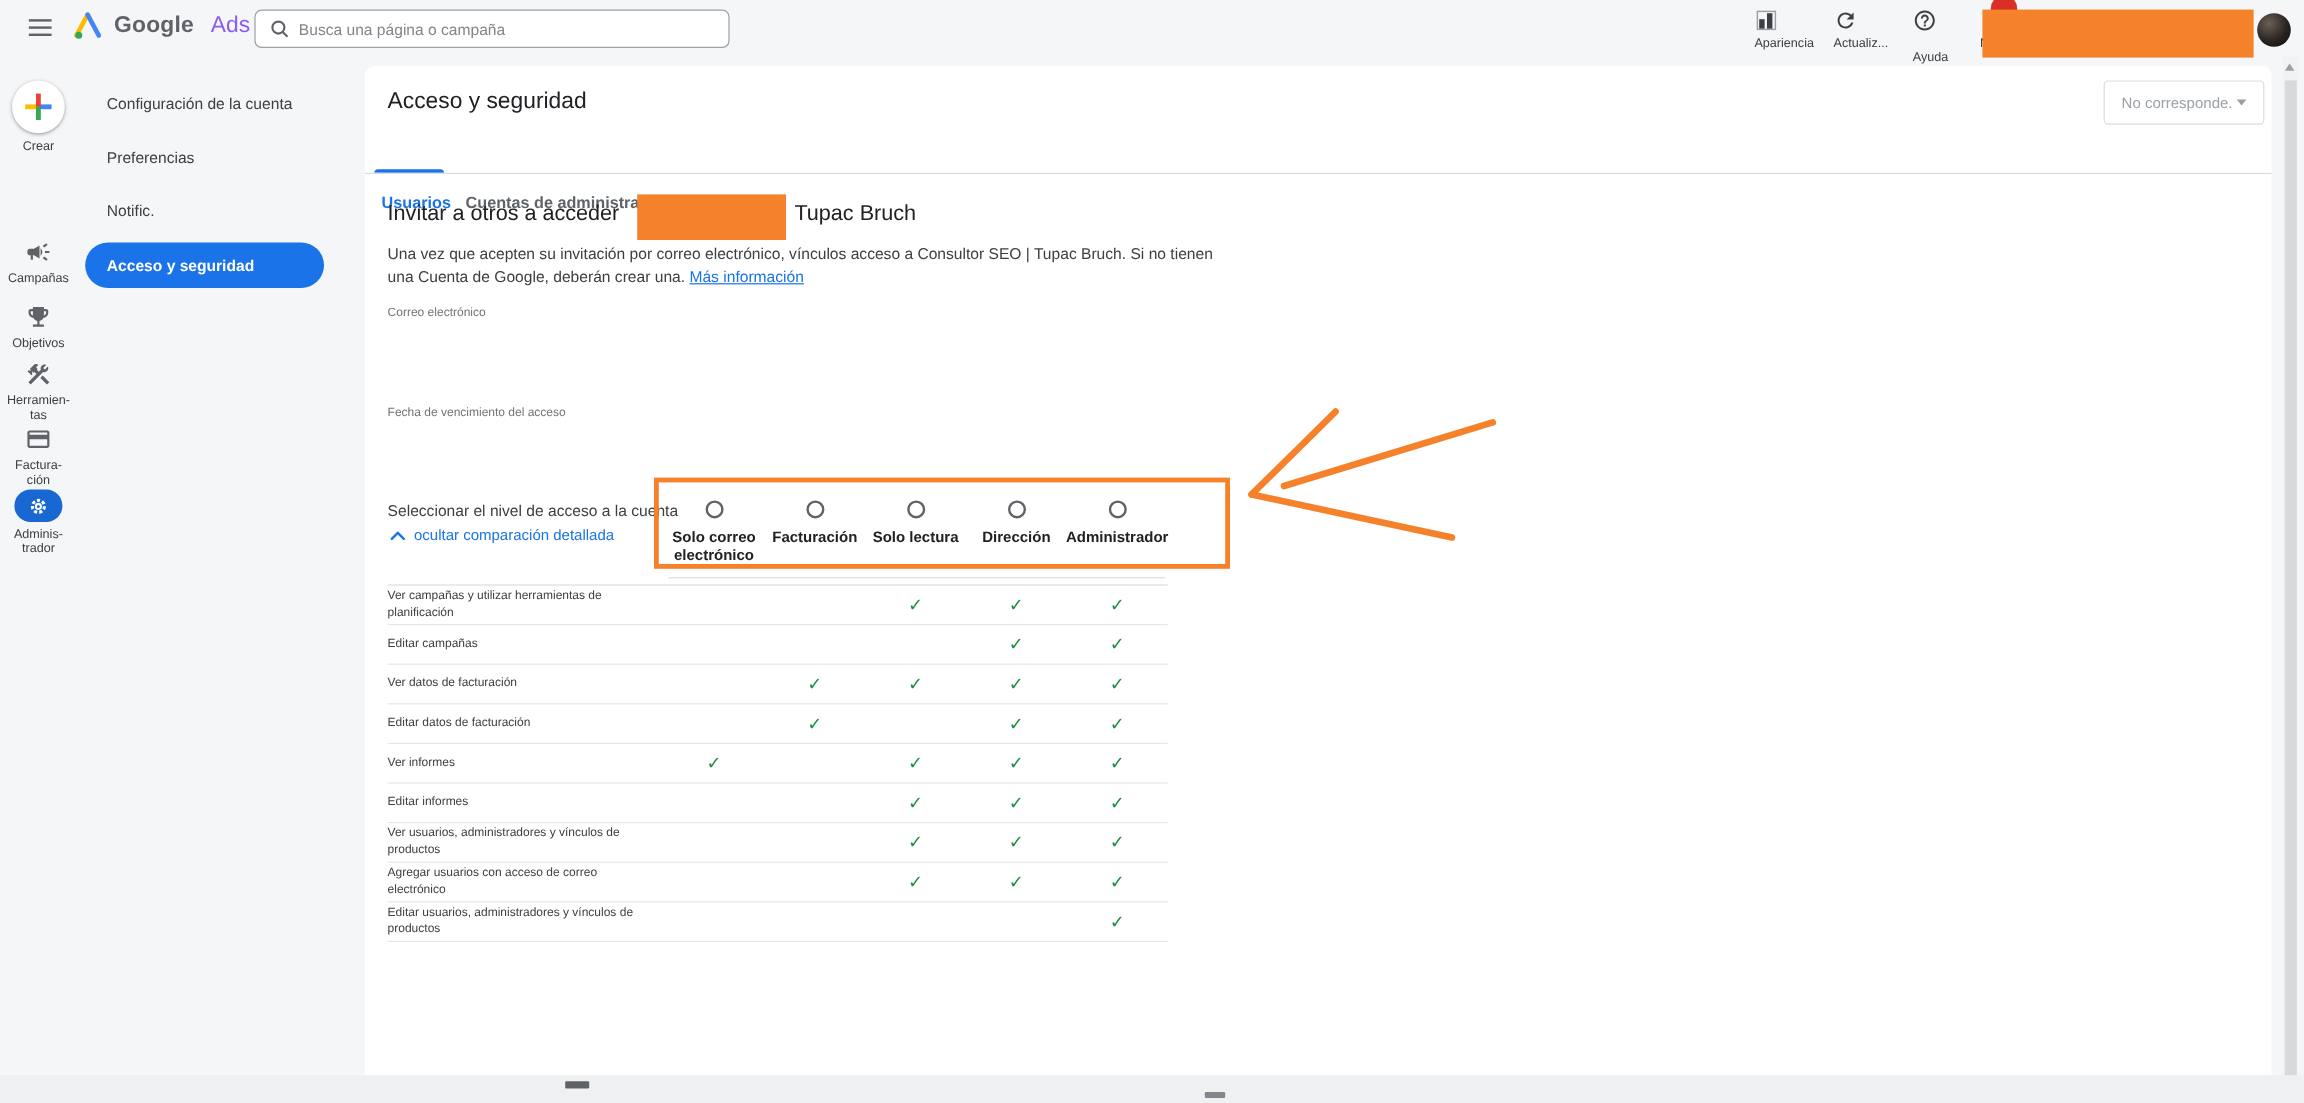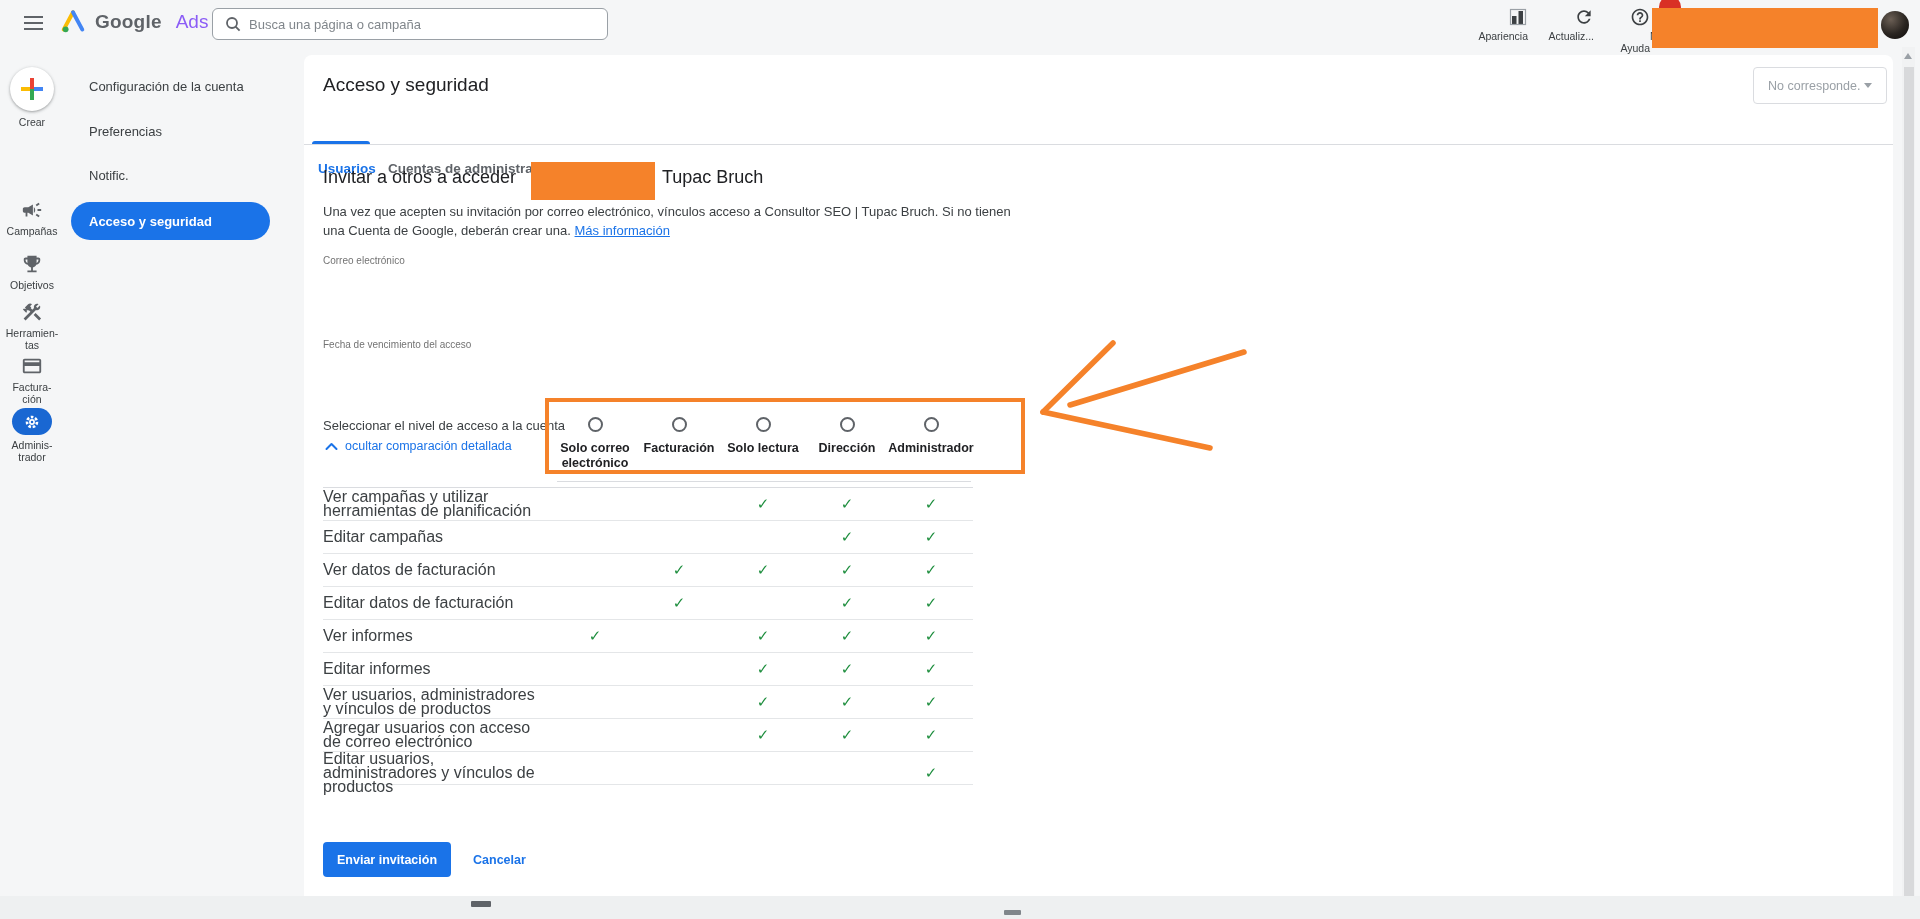--- a/index.html
+++ b/index.html
@@ -16,21 +16,21 @@
   .brand .g { font-size:19px; font-weight:700; color:#5f6368; letter-spacing:.2px; }
   .brand .ads { font-size:19px; font-weight:400; color:#8b5cf6; margin-left:14px; }
   .searchbox { position:absolute; left:212px; top:8px; width:396px; height:32px;
     background:#fff; border:1px solid #9aa0a6; border-radius:6px; display:flex; align-items:center; }
   .searchbox svg { margin:0 8px 0 12px; flex:none; }
   .searchbox input { border:none; outline:none; background:transparent; flex:1; font-size:13px;
     font-family:"Liberation Sans", sans-serif; color:#202124; }
   .searchbox input::placeholder { color:#80868b; }
 
   .tb-actions { position:absolute; left:1462px; top:6px; display:flex; }
-  .tb-action { display:flex; flex-direction:column; align-items:flex-end; cursor:pointer; }
+  .tb-action { display:flex; flex-direction:column; align-items:flex-start; cursor:pointer; }
   .tb-action .ic { height:22px; display:flex; align-items:center; }
   .tb-action .lb { font-size:10.5px; color:#3c4043; margin-top:2px; white-space:nowrap; }
   .a-apariencia { width:66px; } .a-actualiz { width:66px; } .a-ayuda { width:56px;gap:12px; }
   .a-notif { width:22px; overflow:hidden; align-items:flex-start; }
   .a-notif .lb { margin-top:24px; }
 
   .red-badge { position:absolute; left:1659px; top:-4px; width:22px; height:22px; border-radius:50%;
     background:#d93025; }
   .redaction-top { position:absolute; left:1652px; top:8px; width:226px; height:40px; background:#f5822a; }
   .avatar { position:absolute; left:1881px; top:11px; width:28px; height:28px; border-radius:50%;
@@ -102,21 +102,21 @@
   .radio-label { margin-top:9px; font-size:12.5px; font-weight:700; color:#202124; text-align:center;
     line-height:15px; }
 
   .orange-rect { position:absolute; left:241px; top:343px; width:480px; height:76px;
     border:4px solid #f5822a; pointer-events:none; z-index:5; }
 
   .pretable-line { position:absolute; left:253px; top:426px; width:414px; height:1px; background:#dadce0; }
   .perm-table { position:absolute; left:19px; top:432px; width:650px; border-top:1px solid #dadce0; }
   .perm-row { display:grid; grid-template-columns:230px repeat(5,84px); height:33px;
     border-bottom:1px solid #e4e6e8; align-items:center; }
-  .perm-label { font-size:16px; color:#3c4043; line-height:14px; padding-right:10px; }
+  .perm-label { font-size:10px; color:#3c4043; line-height:14px; padding-right:10px; }
   .perm-cell { text-align:center; font-size:15px; color:#1e8e3e; }
 
   .btn-row { position:absolute; left:19px; top:787px; display:flex; align-items:center; }
   .btn-primary { height:35px; padding:0 14px; background:#1a73e8; color:#fff; border:none; border-radius:4px;
     font-size:12.5px; font-weight:700; font-family:"Liberation Sans", sans-serif; cursor:pointer; }
   .btn-link { margin-left:22px; font-size:12.5px; font-weight:700; color:#1a73e8; cursor:pointer; }
 
   
   .arrow-annot { position:absolute; left:1020px; top:330px; z-index:50; pointer-events:none; }
 
@@ -386,24 +386,20 @@
       <div class="perm-row">
         <div class="perm-label">Editar usuarios, administradores y vínculos de productos</div>
         <div class="perm-cell"></div>
         <div class="perm-cell"></div>
         <div class="perm-cell"></div>
         <div class="perm-cell"></div>
         <div class="perm-cell">✓</div>
       </div>
     </div>
 
-  <div class="btn-row">
-    <button class="btn-primary">Enviar invitación</button>
-    <span class="btn-link">Cancelar</span>
-  </div>
 </div>
 
 <svg class="arrow-annot" width="240" height="140" viewBox="0 0 240 140">
   <line x1="23" y1="82" x2="93" y2="13" stroke="#f5822a" stroke-width="5.5" stroke-linecap="round"></line>
   <line x1="23" y1="82" x2="190" y2="118" stroke="#f5822a" stroke-width="5.5" stroke-linecap="round"></line>
   <line x1="50" y1="75" x2="224" y2="22" stroke="#f5822a" stroke-width="5.5" stroke-linecap="round"></line>
 </svg>
 
 <div class="scrollbar">
   <div class="sb-up"></div>

